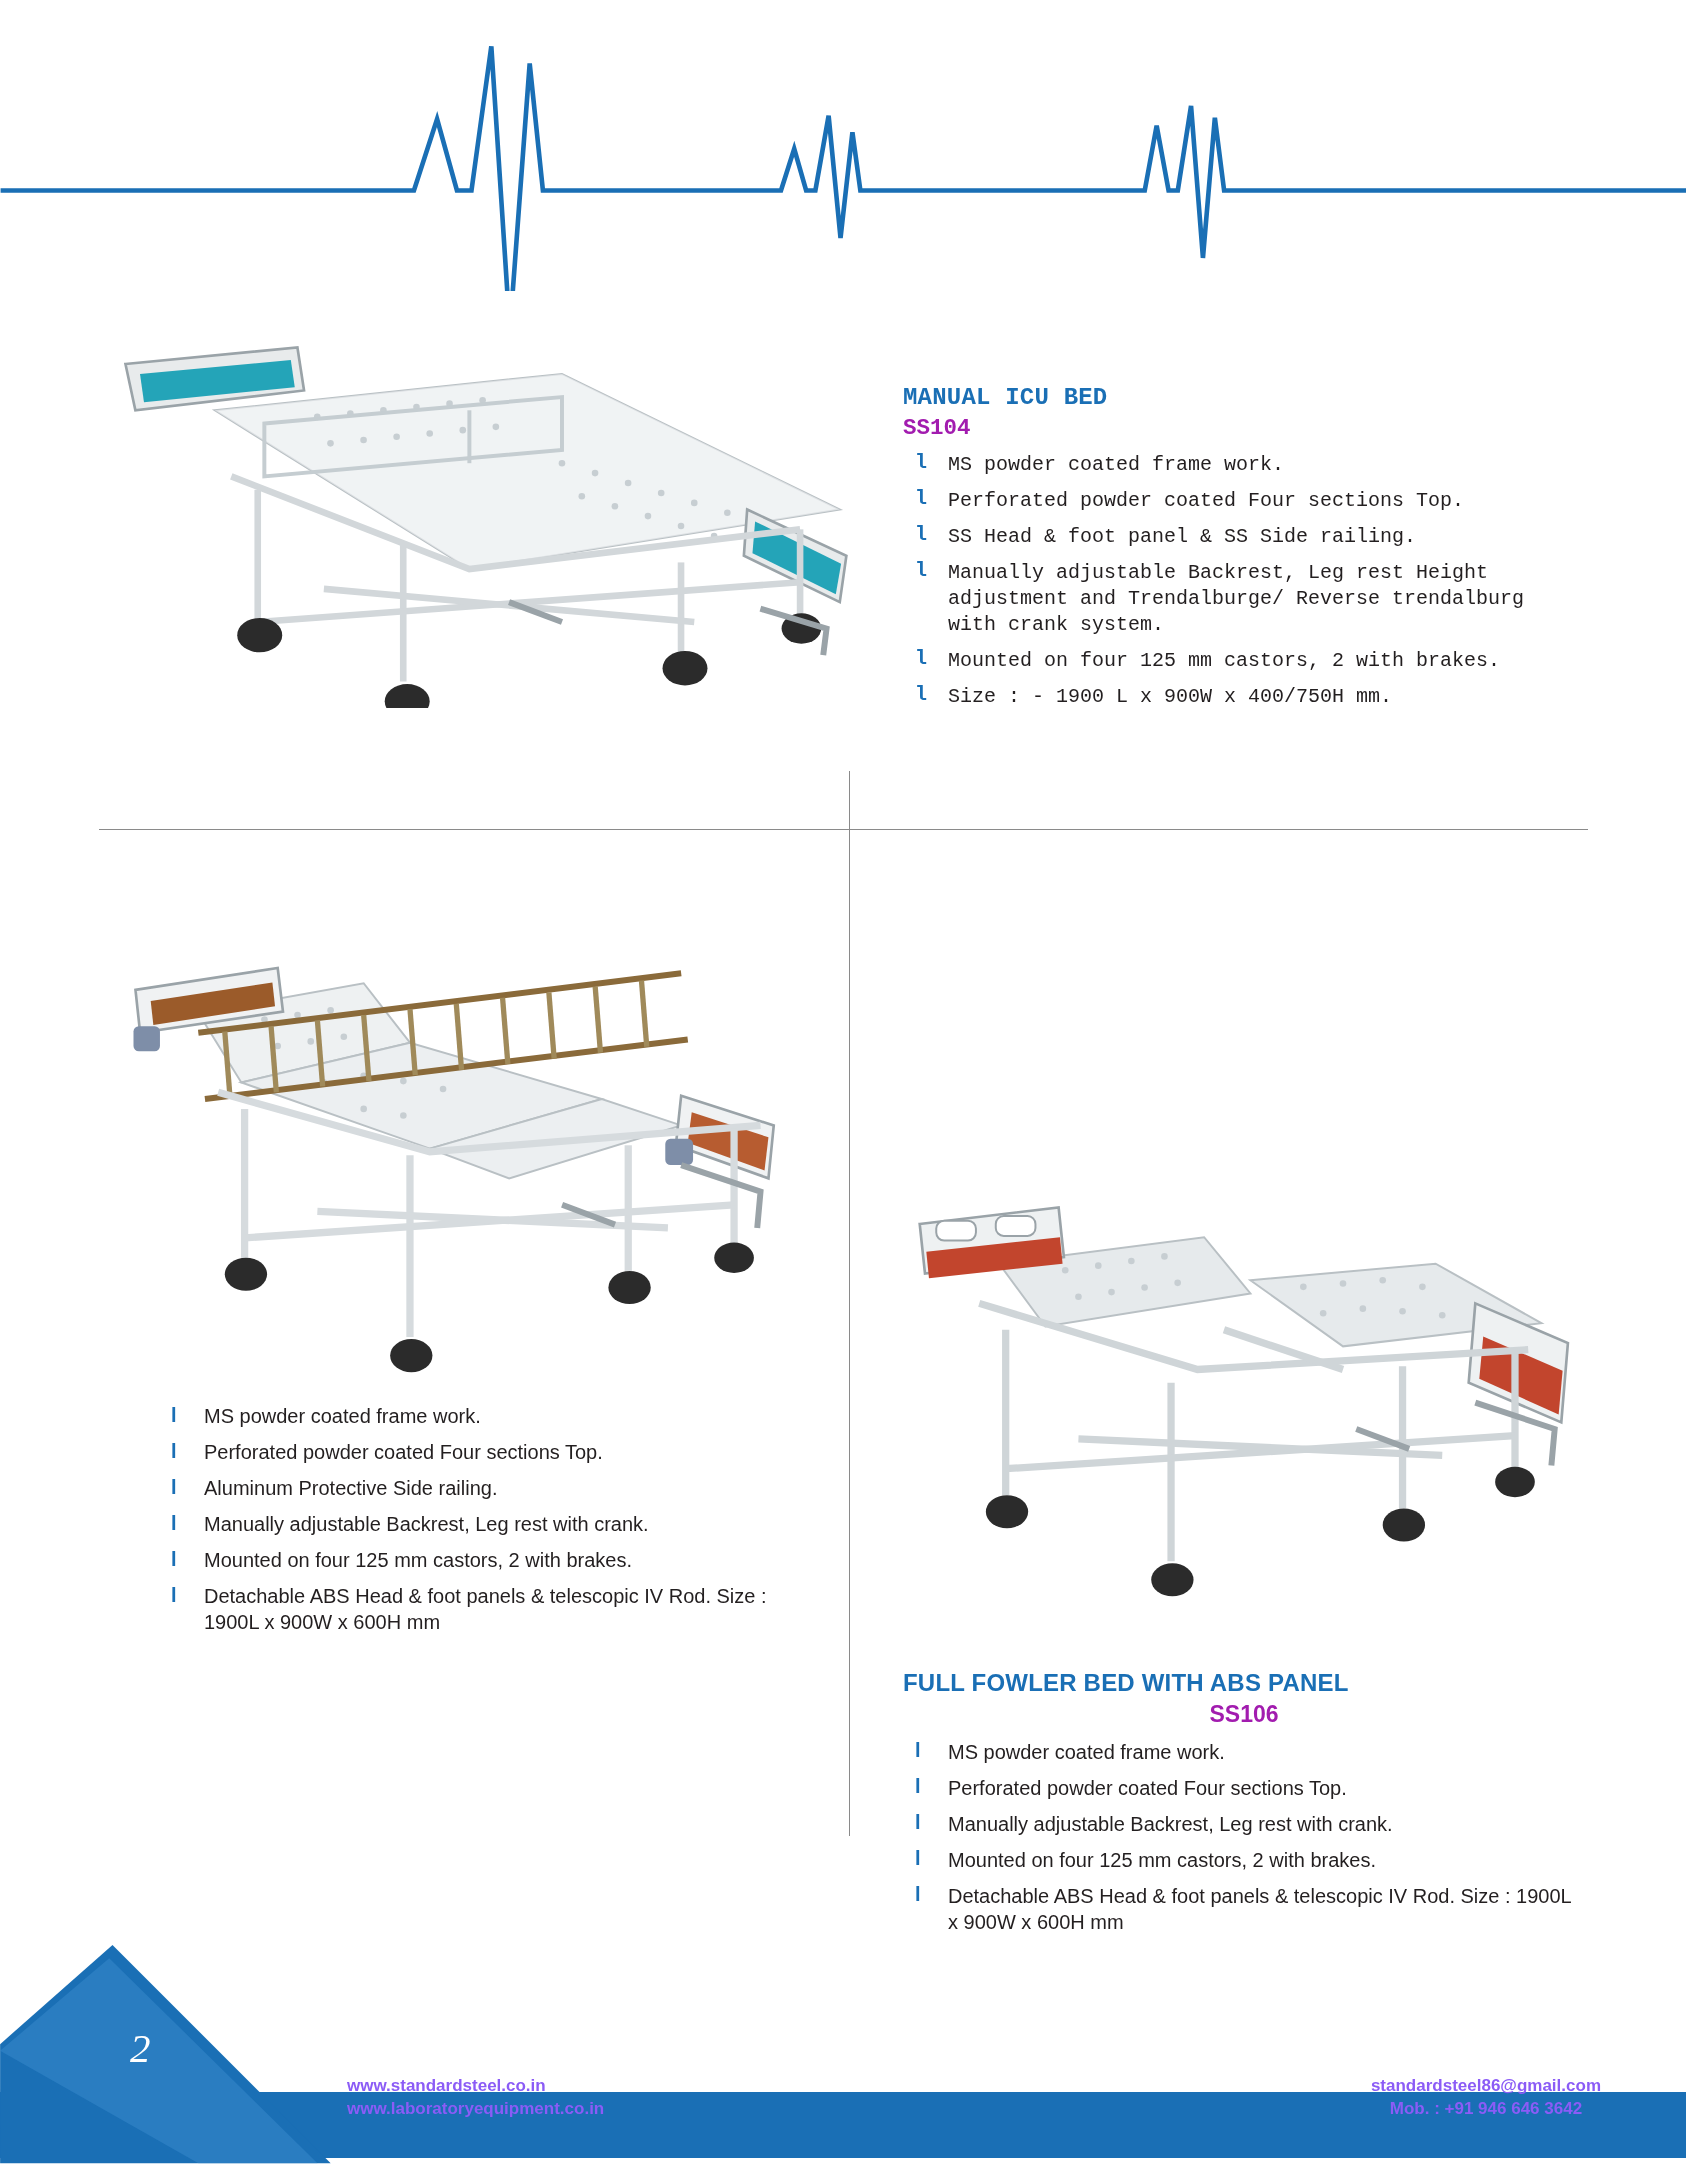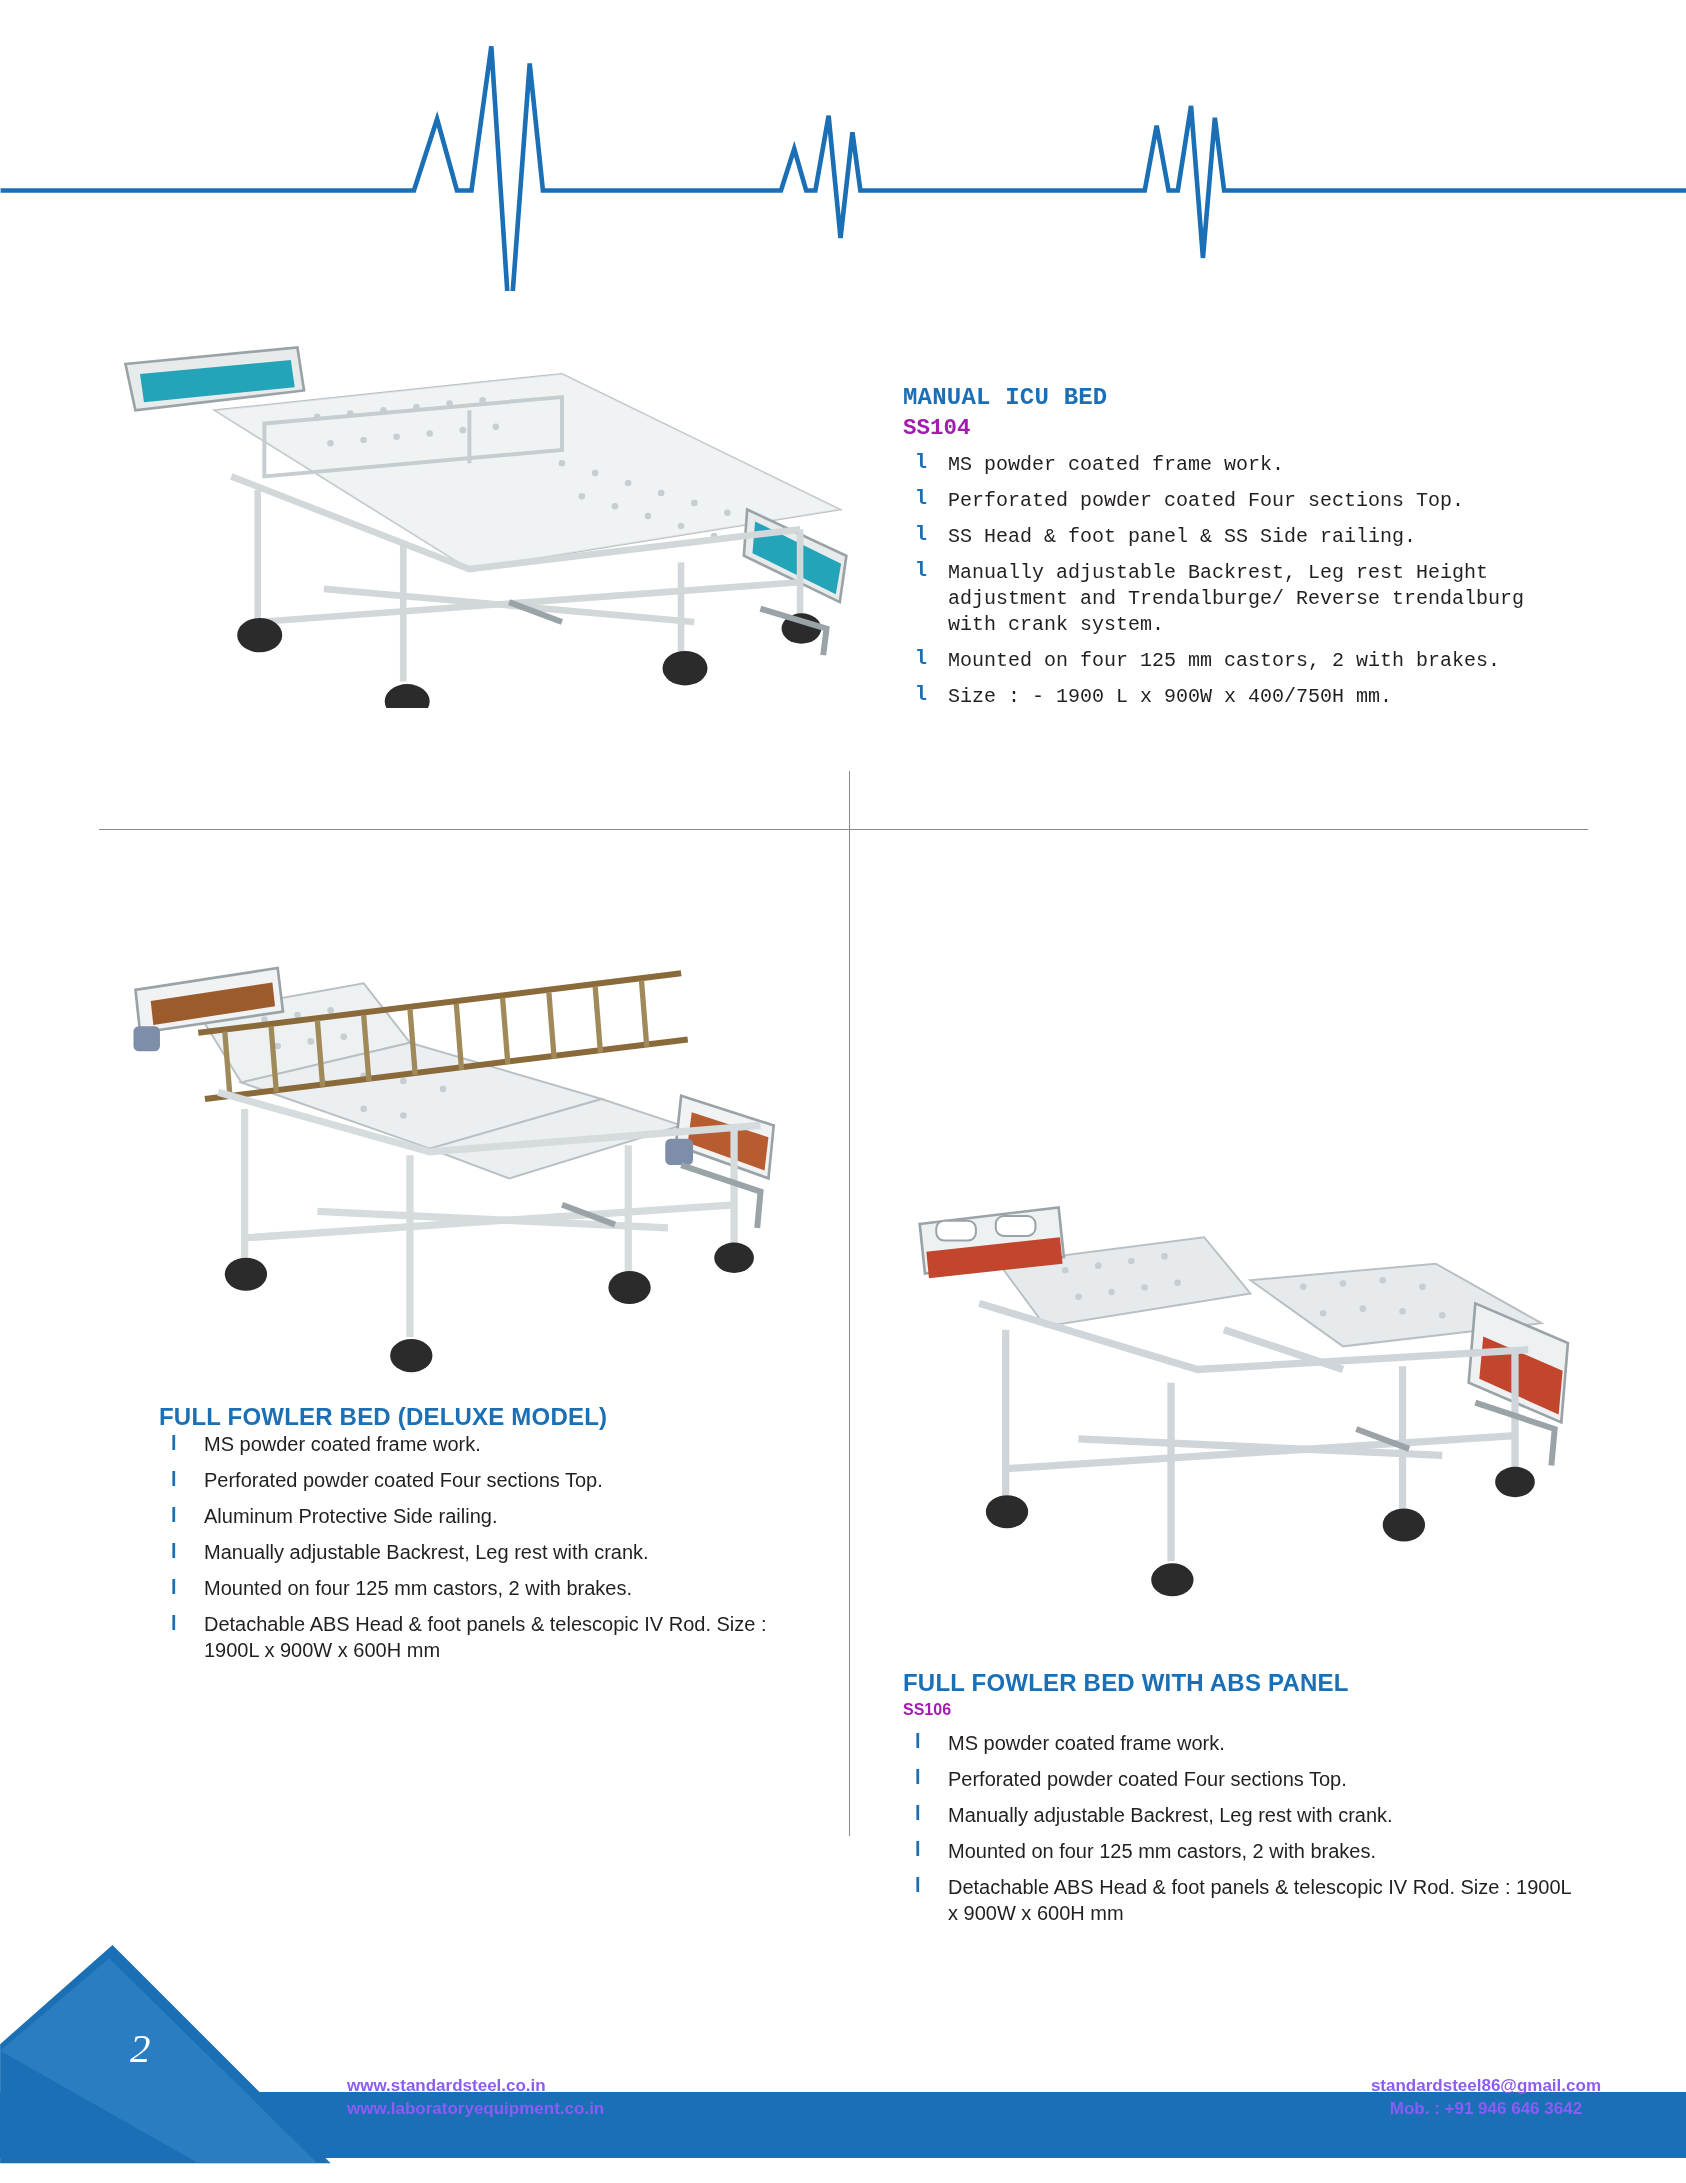--- a/index.html
+++ b/index.html
@@ -252,21 +252,20 @@
       <ellipse cx="960" cy="500" rx="30" ry="23" fill="#2b2b2b"></ellipse>
     </g>
     <g stroke="#9aa3a8" stroke-width="9" fill="none">
       <path d="M880,360 L1000,400 L995,455"></path>
       <path d="M700,420 L780,450"></path>
     </g>
   </svg>
 </div>
 
 <div style="position:absolute; left:159px; top:1403px; width:662px;">
-  <div class="product-title" style="font-size:24px;">FULL FOWLER BED (DELUXE MODEL)</div>
   <ul class="spec-list" style="font-size:20px;">
     <li><span class="bullet">l</span><span>MS powder coated frame work.</span></li>
     <li><span class="bullet">l</span><span>Perforated powder coated Four sections Top.</span></li>
     <li><span class="bullet">l</span><span>Aluminum Protective Side railing.</span></li>
     <li><span class="bullet">l</span><span>Manually adjustable Backrest, Leg rest with crank.</span></li>
     <li><span class="bullet">l</span><span>Mounted on four 125 mm castors, 2 with brakes.</span></li>
     <li><span class="bullet">l</span><span>Detachable ABS Head &amp; foot panels &amp; telescopic IV Rod. Size : 1900L x 900W x 600H mm</span></li>
   </ul>
 </div>
 
@@ -320,21 +319,21 @@
     </g>
     <g stroke="#9aa3a8" stroke-width="9" fill="none">
       <path d="M900,400 L1020,440 L1015,495"></path>
       <path d="M720,440 L800,470"></path>
     </g>
   </svg>
 </div>
 
 <div style="position:absolute; left:903px; top:1621px; width:682px;margin-top:48px;">
   <div class="product-title" style="font-size:24px;">FULL FOWLER BED WITH ABS PANEL</div>
-  <div class="product-code" style="font-size:16px; margin-top:4px; margin-bottom:10.6px;">SS106</div>
+  <div class="product-code" style="font-size:23px; margin-top:4px; margin-bottom:10.6px;text-align:center;">SS106</div>
   <ul class="spec-list" style="font-size:20px;">
     <li><span class="bullet">l</span><span>MS powder coated frame work.</span></li>
     <li><span class="bullet">l</span><span>Perforated powder coated Four sections Top.</span></li>
     <li><span class="bullet">l</span><span>Manually adjustable Backrest, Leg rest with crank.</span></li>
     <li><span class="bullet">l</span><span>Mounted on four 125 mm castors, 2 with brakes.</span></li>
     <li><span class="bullet">l</span><span>Detachable ABS Head &amp; foot panels &amp; telescopic IV Rod. Size :  1900L x 900W x 600H mm</span></li>
   </ul>
 </div>
 
 <div class="footer-blue"></div>

